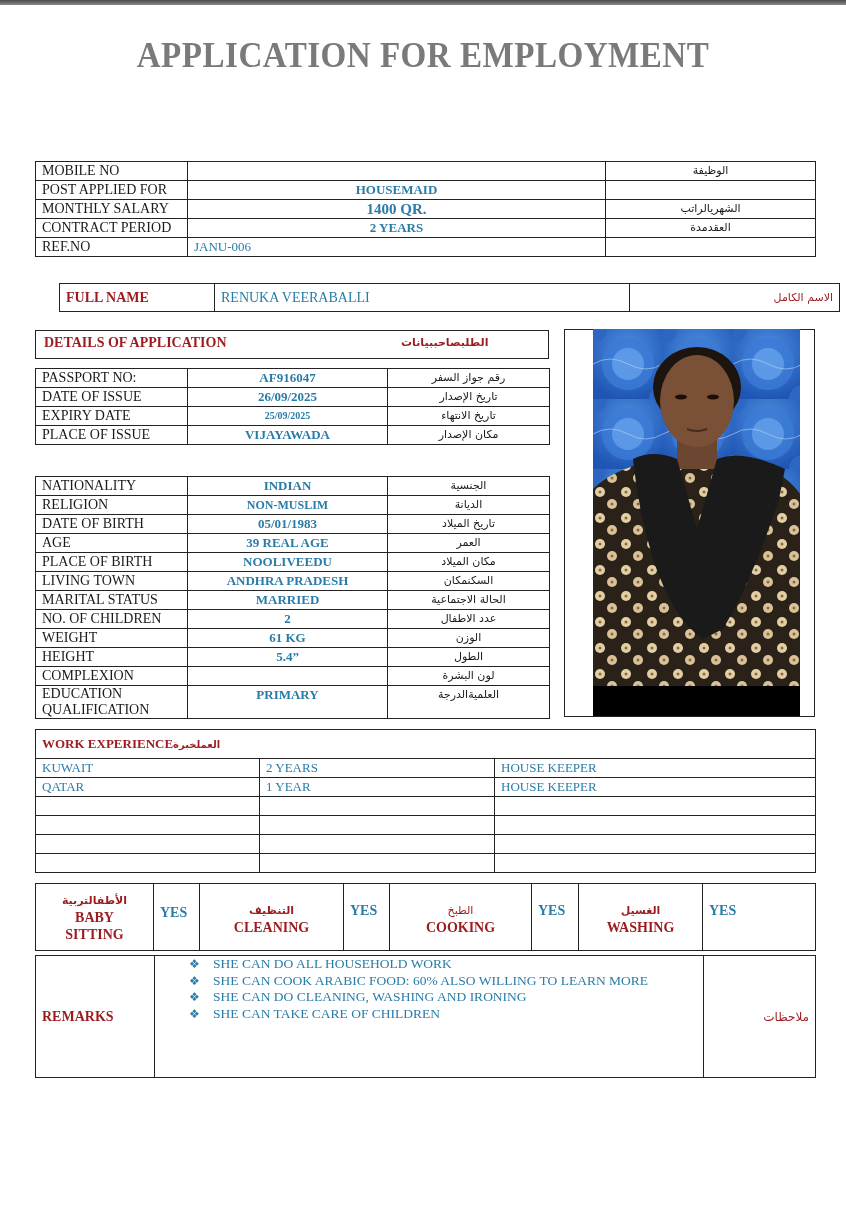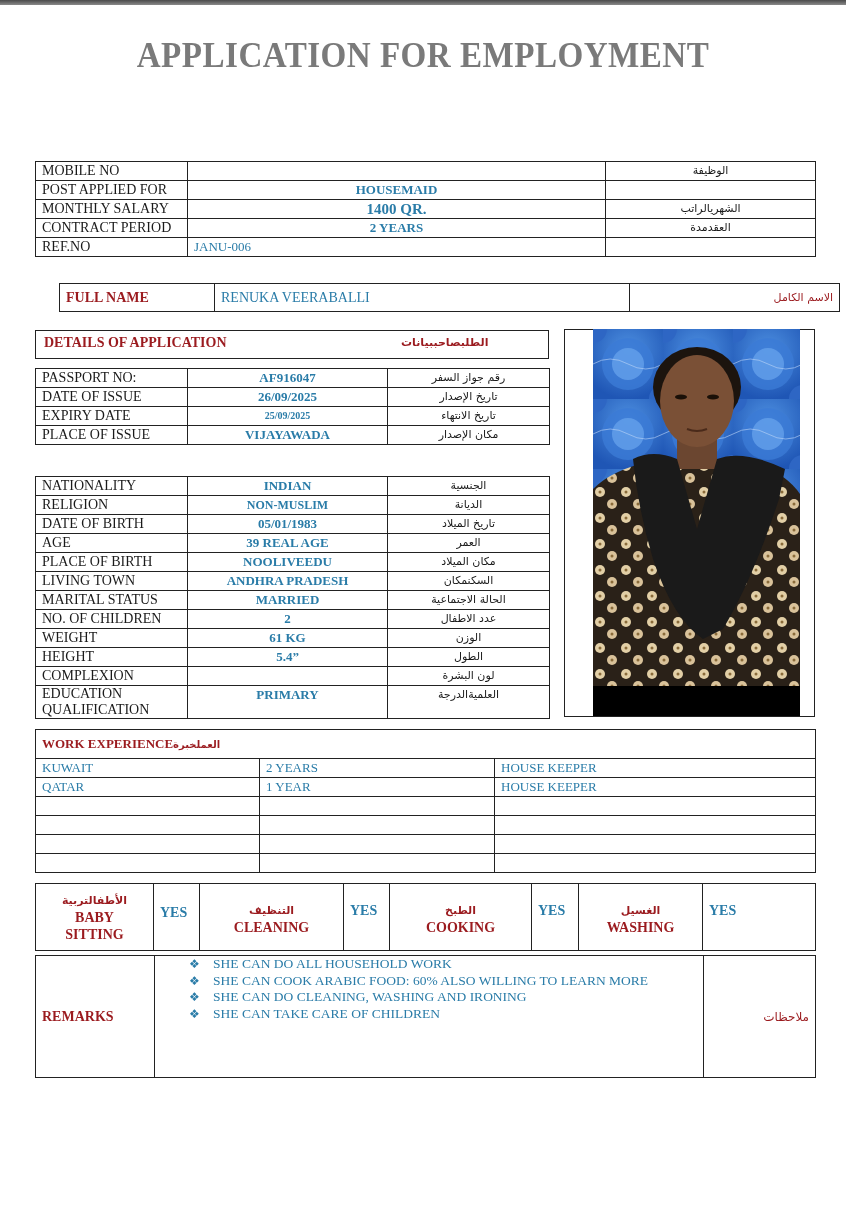--- a/index.html
+++ b/index.html
@@ -295,21 +295,21 @@
       <div class="red" style="font-size:14px">BABY</div>
       <div class="red" style="font-size:14px">SITTING</div>
     </td>
     <td class="yes" style="text-align:left; vertical-align:top; padding-top:20px;">YES</td>
     <td style="vertical-align:top; padding-top:18px;">
       <div class="ar-red" style="text-align:center; font-weight:bold">التنظيف</div>
       <div class="red" style="font-size:14px">CLEANING</div>
     </td>
     <td class="yes" style="text-align:left; vertical-align:top; padding-top:18px;">YES</td>
     <td style="vertical-align:top; padding-top:18px;">
-      <div class="ar-red" style="font-weight:bold">الطبخ</div>
+      <div class="ar-red" style="font-weight:normal">الطبخ</div>
       <div class="red" style="font-size:14px">COOKING</div>
     </td>
     <td class="yes" style="text-align:left; vertical-align:top; padding-top:18px;">YES</td>
     <td style="vertical-align:top; padding-top:18px;">
       <div class="ar-red" style="text-align:center; font-weight:bold">الغسيل</div>
       <div class="red" style="font-size:14px">WASHING</div>
     </td>
     <td class="yes" style="text-align:left; vertical-align:top; padding-top:18px;">YES</td>
   </tr>
 </tbody>

